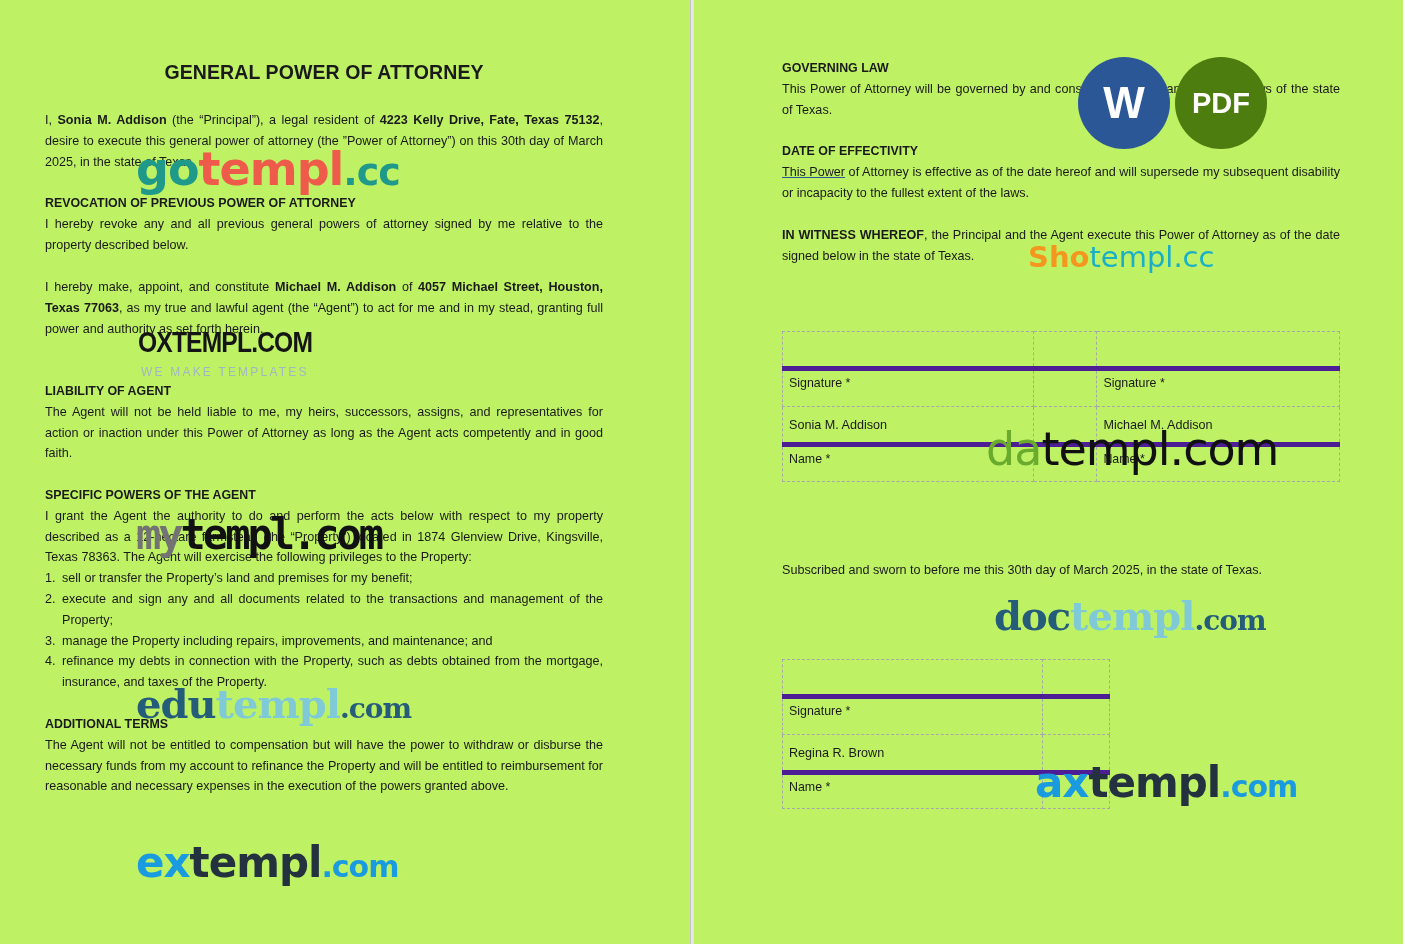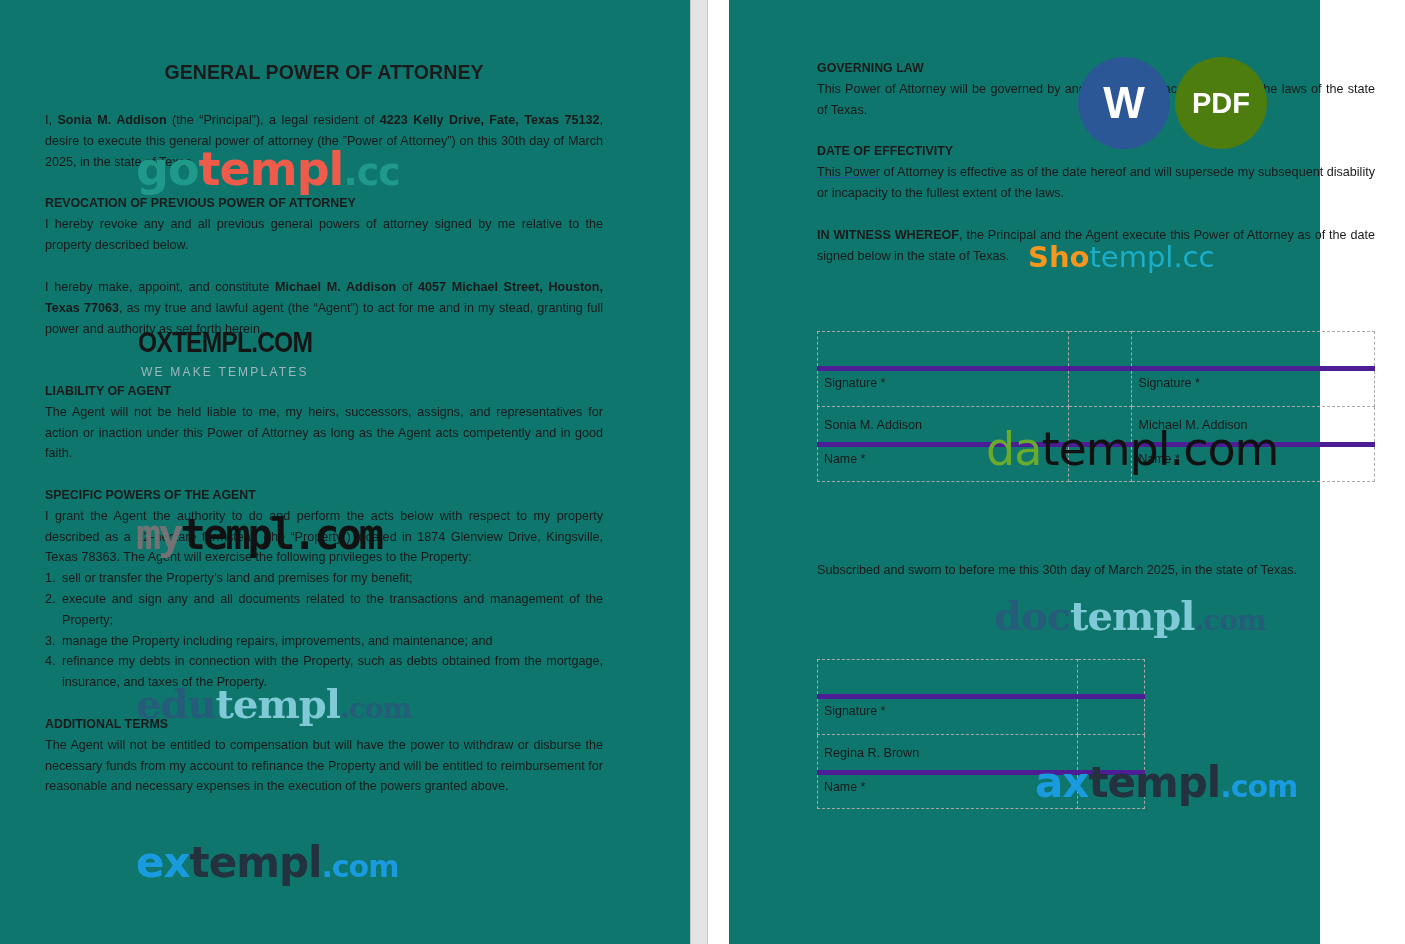--- a/index.html
+++ b/index.html
@@ -2,23 +2,23 @@
 <html><head>
 <meta charset="utf-8">
 <style>
   html, body { margin: 0; padding: 0; }
   body {
     width: 1405px; height: 944px; overflow: hidden; position: relative;
     background: #ffffff;
     font-family: "Liberation Sans", sans-serif;
     color: #1a1a1a;
   }
-  .page { position: absolute; top: 0; height: 944px; background: #0f766e; }
+  .page { position: absolute; top: 0; height: 944px; background: #bef264; }
   .page-left { left: 0; width: 690px; }
-  .page-right { left: 729px; width: 591px; }
+  .page-right { left: 694px; width: 709px; }
   .gutter {
     position: absolute; left: 690px; top: 0; width: 18px; height: 944px;
     background: #e4e4e4; border-left: 1px solid #c8c8c8; border-right: 1px solid #c8c8c8;
     box-sizing: border-box;
   }
   .doc-text { font-size: 12.6px; line-height: 20.8px; }
   .left-col { position: absolute; left: 45px; width: 558px; }
   .right-col { position: absolute; left: 88px; width: 558px; }
   .title {
     position: absolute; left: 0; width: 648px; top: 62px; text-align: center;

